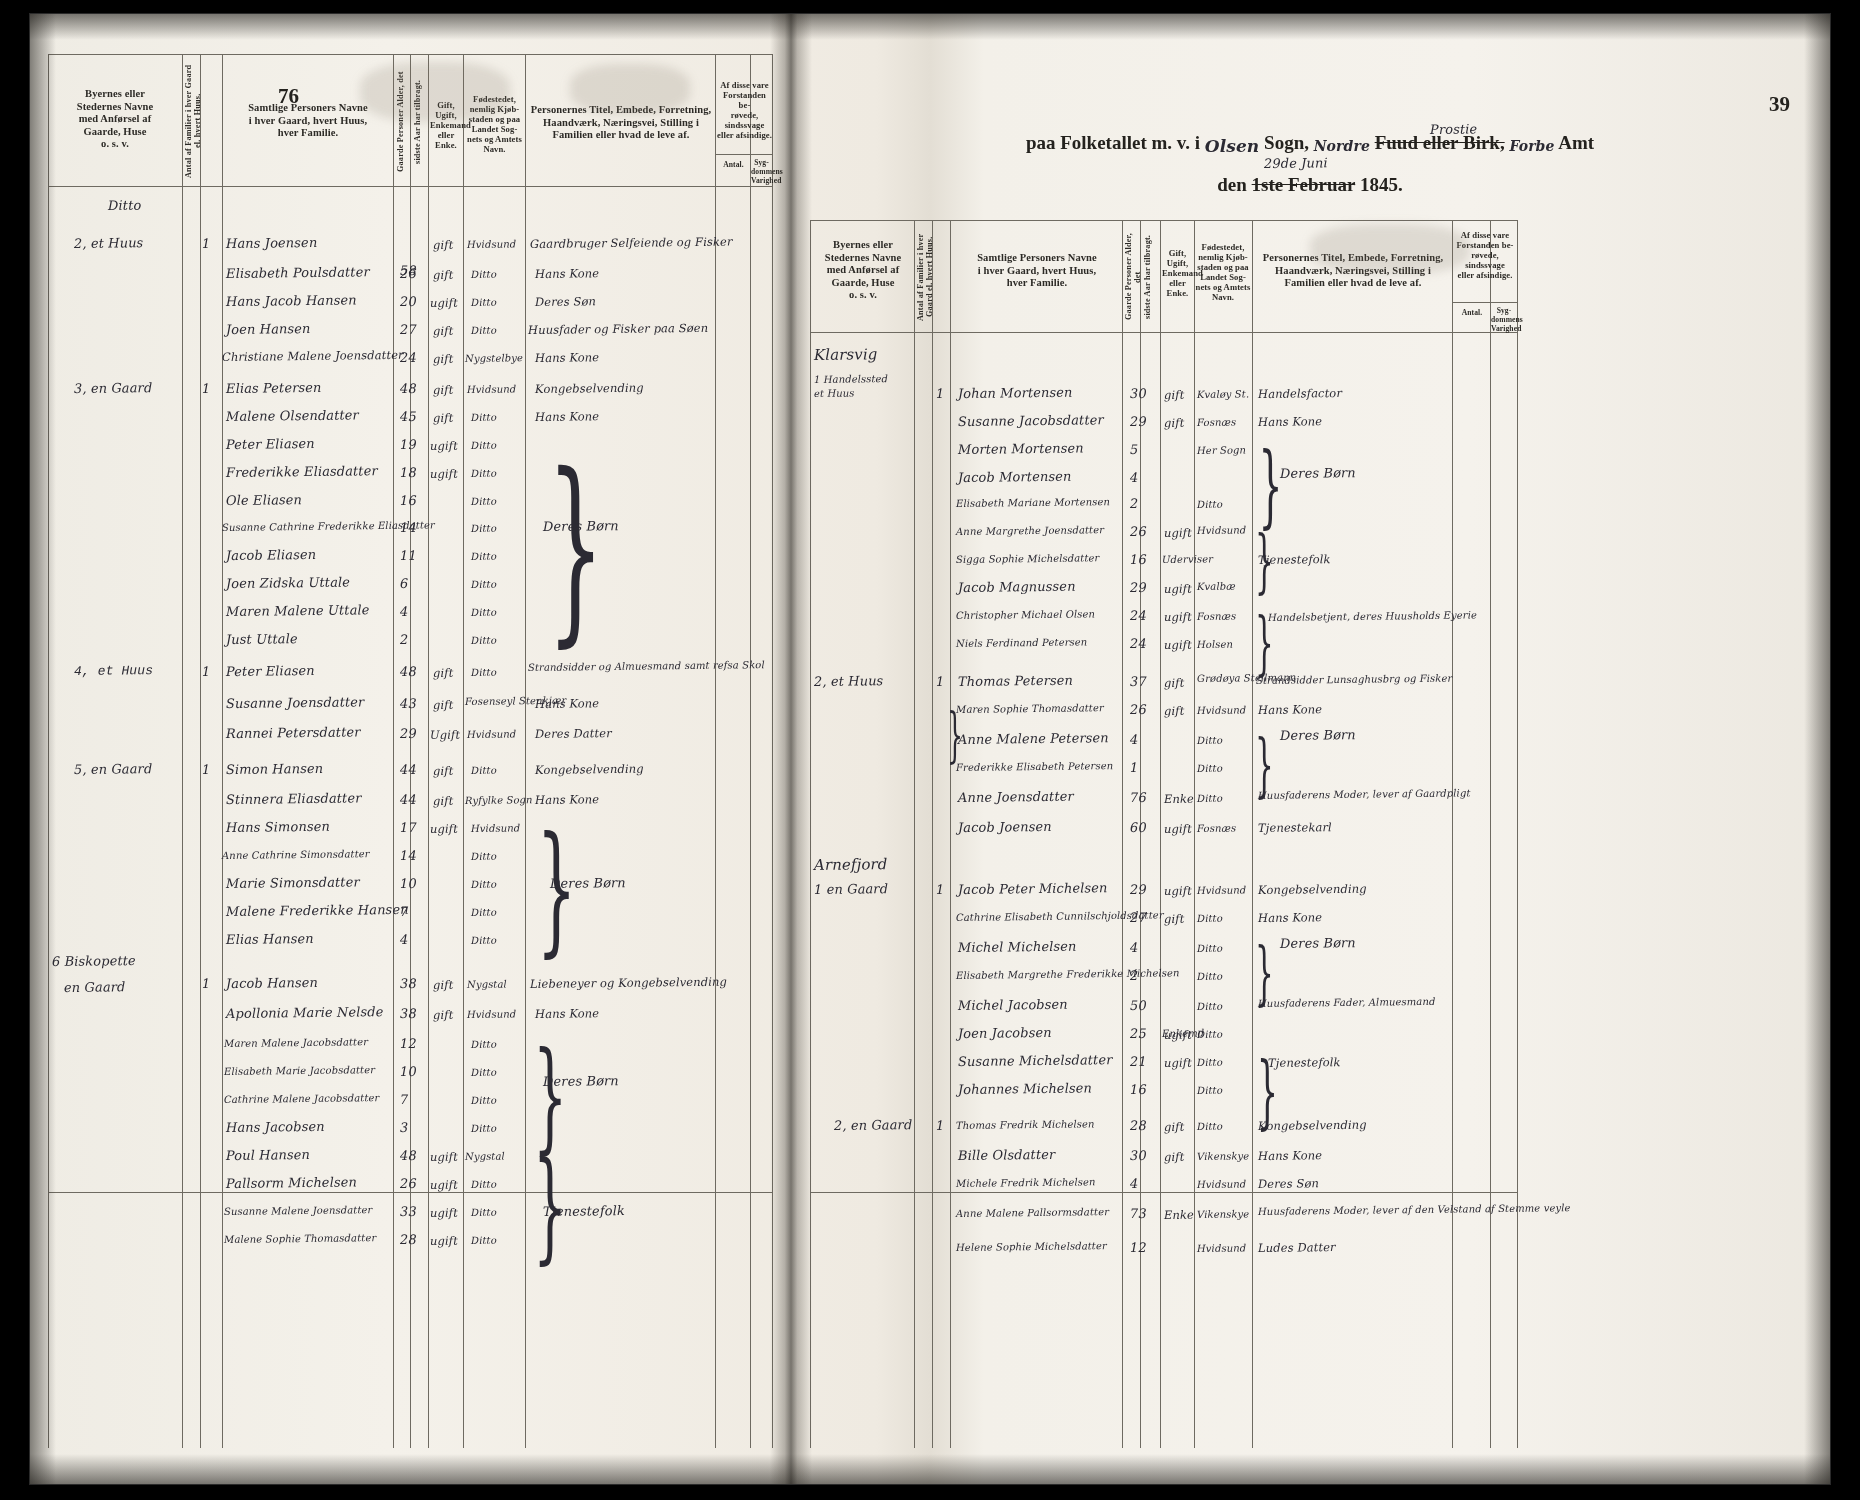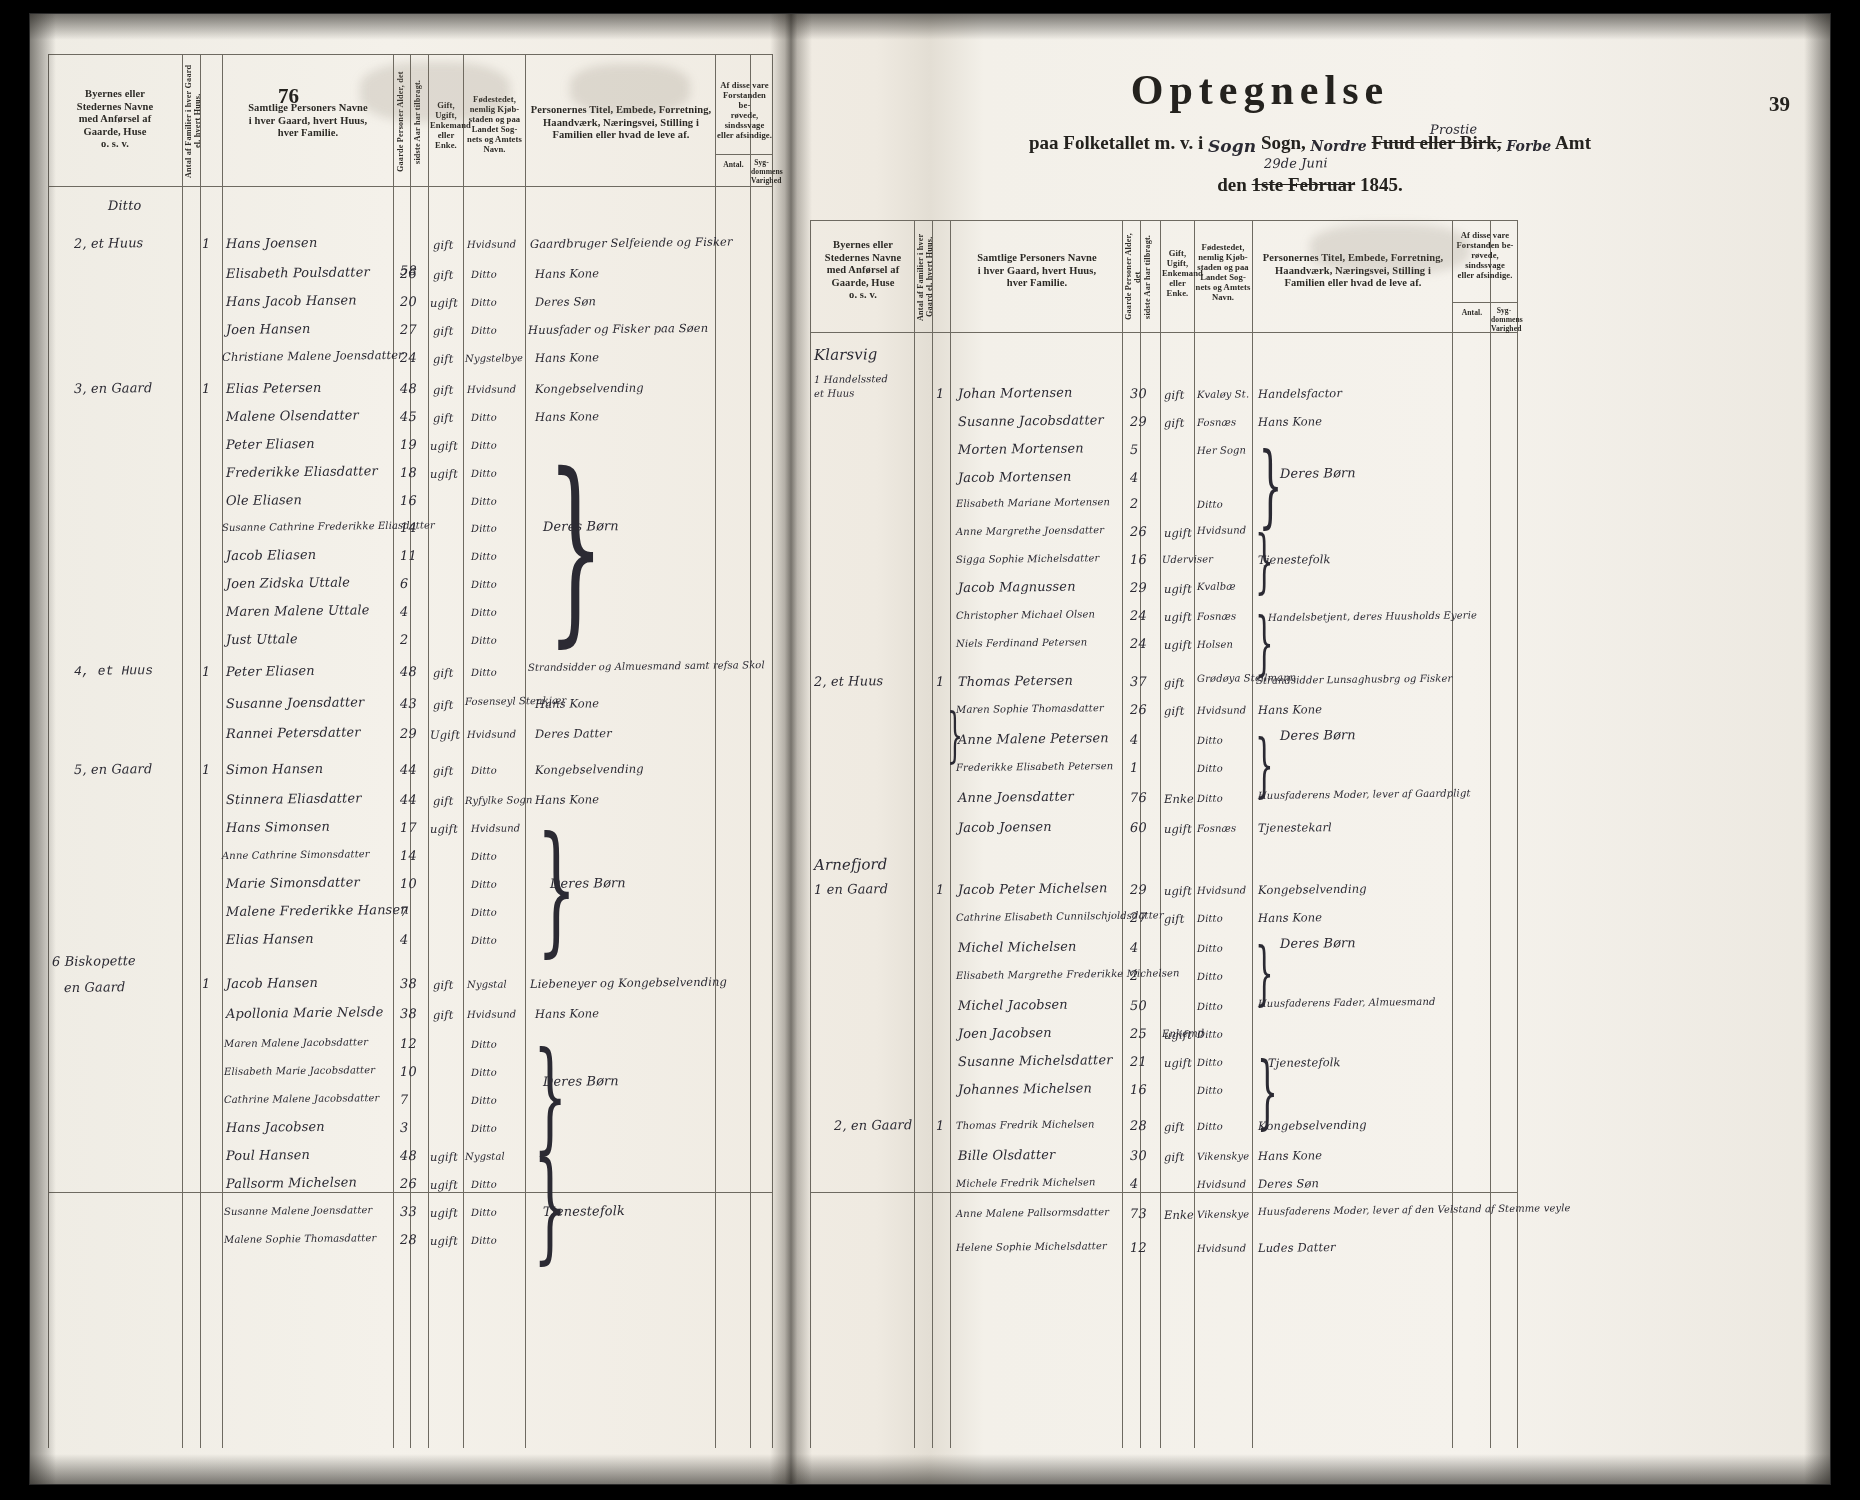--- a/index.html
+++ b/index.html
@@ -420,26 +420,25 @@
 
     <div class="brace" style="left:482px; top:1022px; font-size:120px; transform:scaleX(.45);">}</div>
     <div class="brace" style="left:482px; top:1132px; font-size:120px; transform:scaleX(.45);">}</div>
 
     <div class="smudge" style="left:330px; top:48px; width:150px; height:60px;"></div>
     <div class="smudge" style="left:540px; top:50px; width:120px; height:50px;"></div>
   </div>
 
   <div class="page" id="page-right">
 
-    <div class="masthead" id="optegnelse">Optegnelse</div>
     <div class="pagenum" id="pagenum-right">39</div>
 
     <div class="masthead" id="subtitle">
       <span>paa Folketallet m. v. i</span>
-      <span class="hand" style="position:relative; left:0; top:3px; font-size:17px; transform:none; display:inline-block;">Sogn</span>
+      <span class="hand" style="position:relative; left:0; top:3px; font-size:17px; transform:none; display:inline-block;">Olsen</span>
       <span>Sogn,</span>
       <span class="hand" style="position:relative; top:2px; font-size:14px; transform:none; display:inline-block;">Nordre</span>
       <span class="strike">Fuud eller Birk,</span>
       <span class="hand" style="position:relative; top:2px; font-size:14px; transform:none; display:inline-block;">Forbe</span>
       <span>Amt</span>
     </div>
     <div class="hand" style="left:640px; top:108px; font-size:13px;">Prostie</div>
 
     <div class="masthead" id="dateline">
       <span>den</span>

